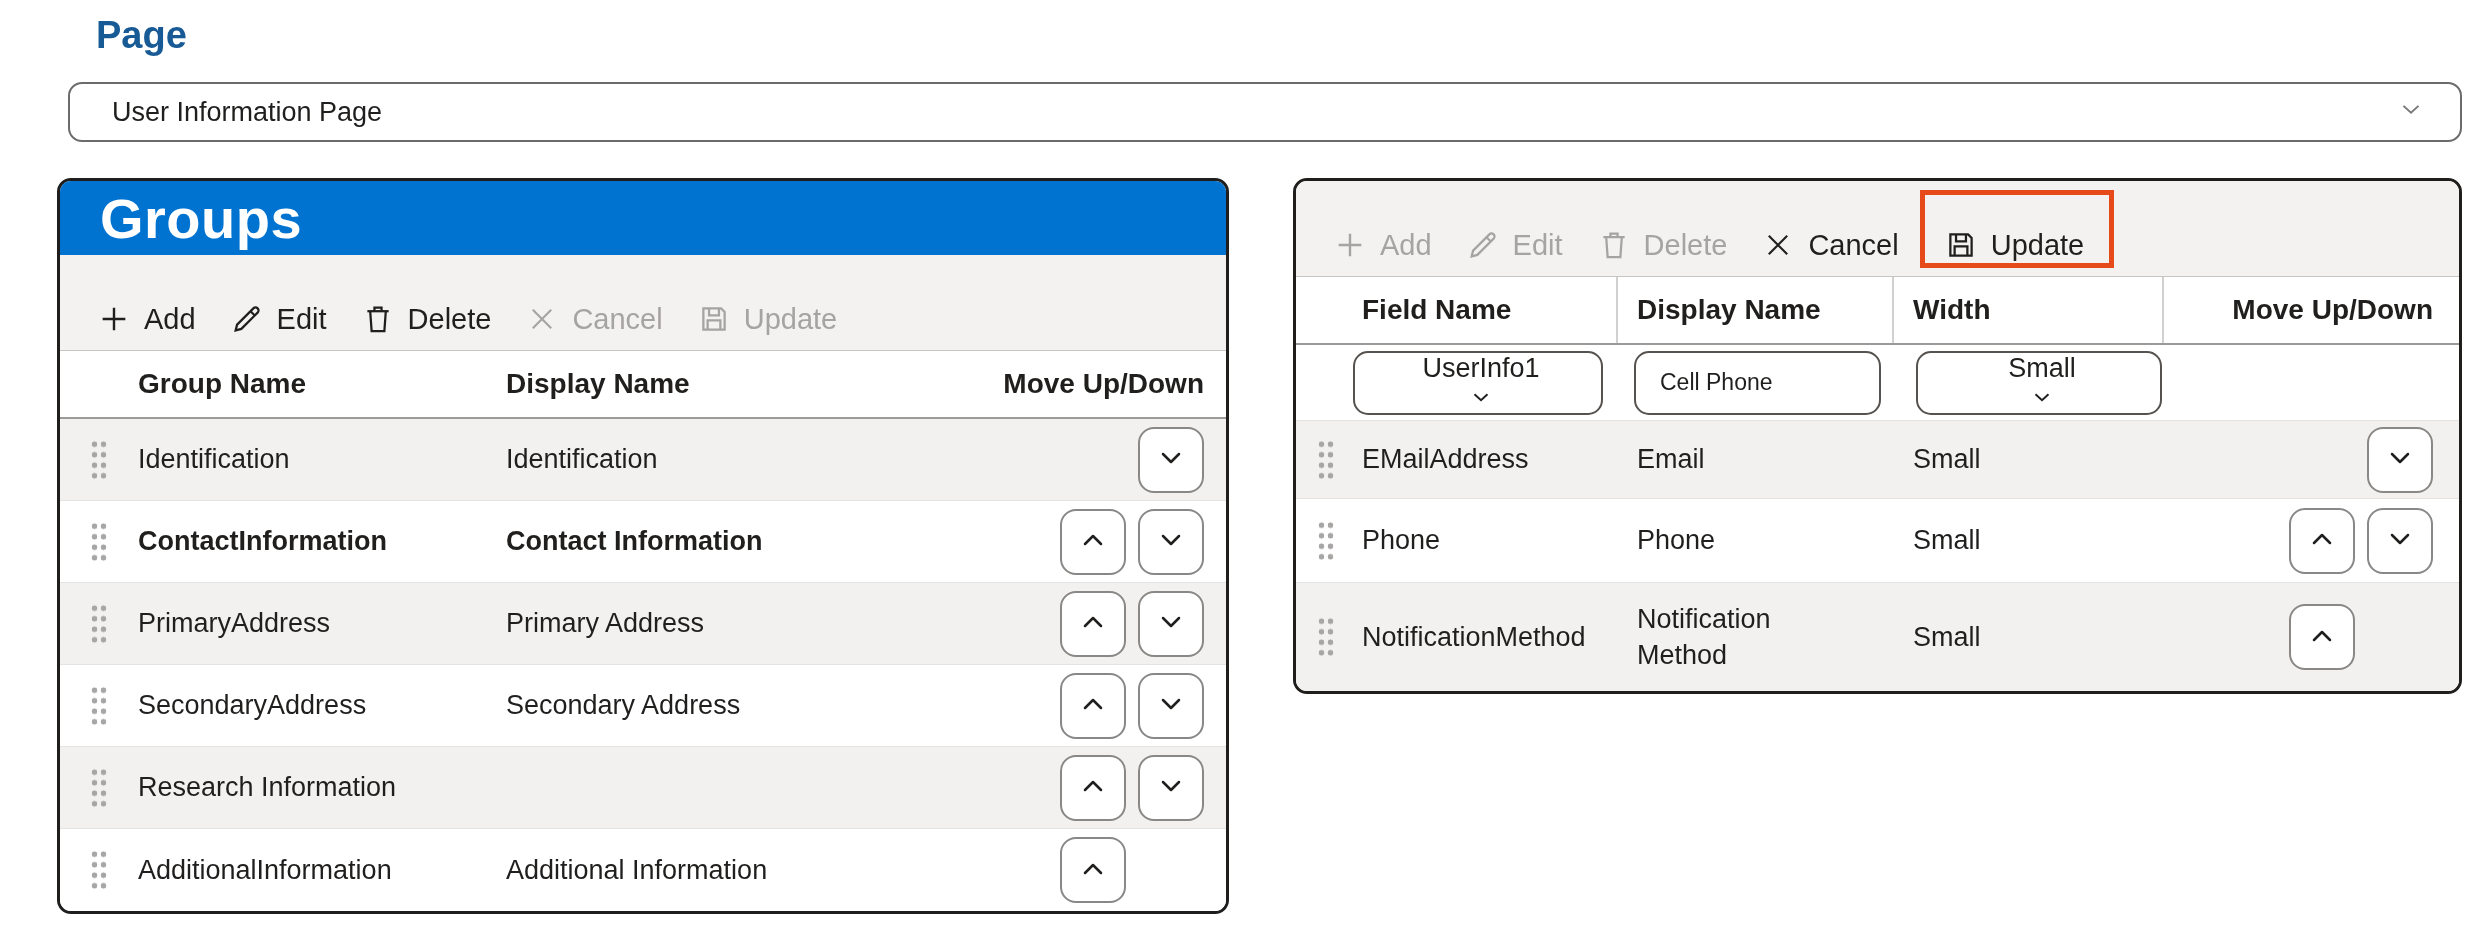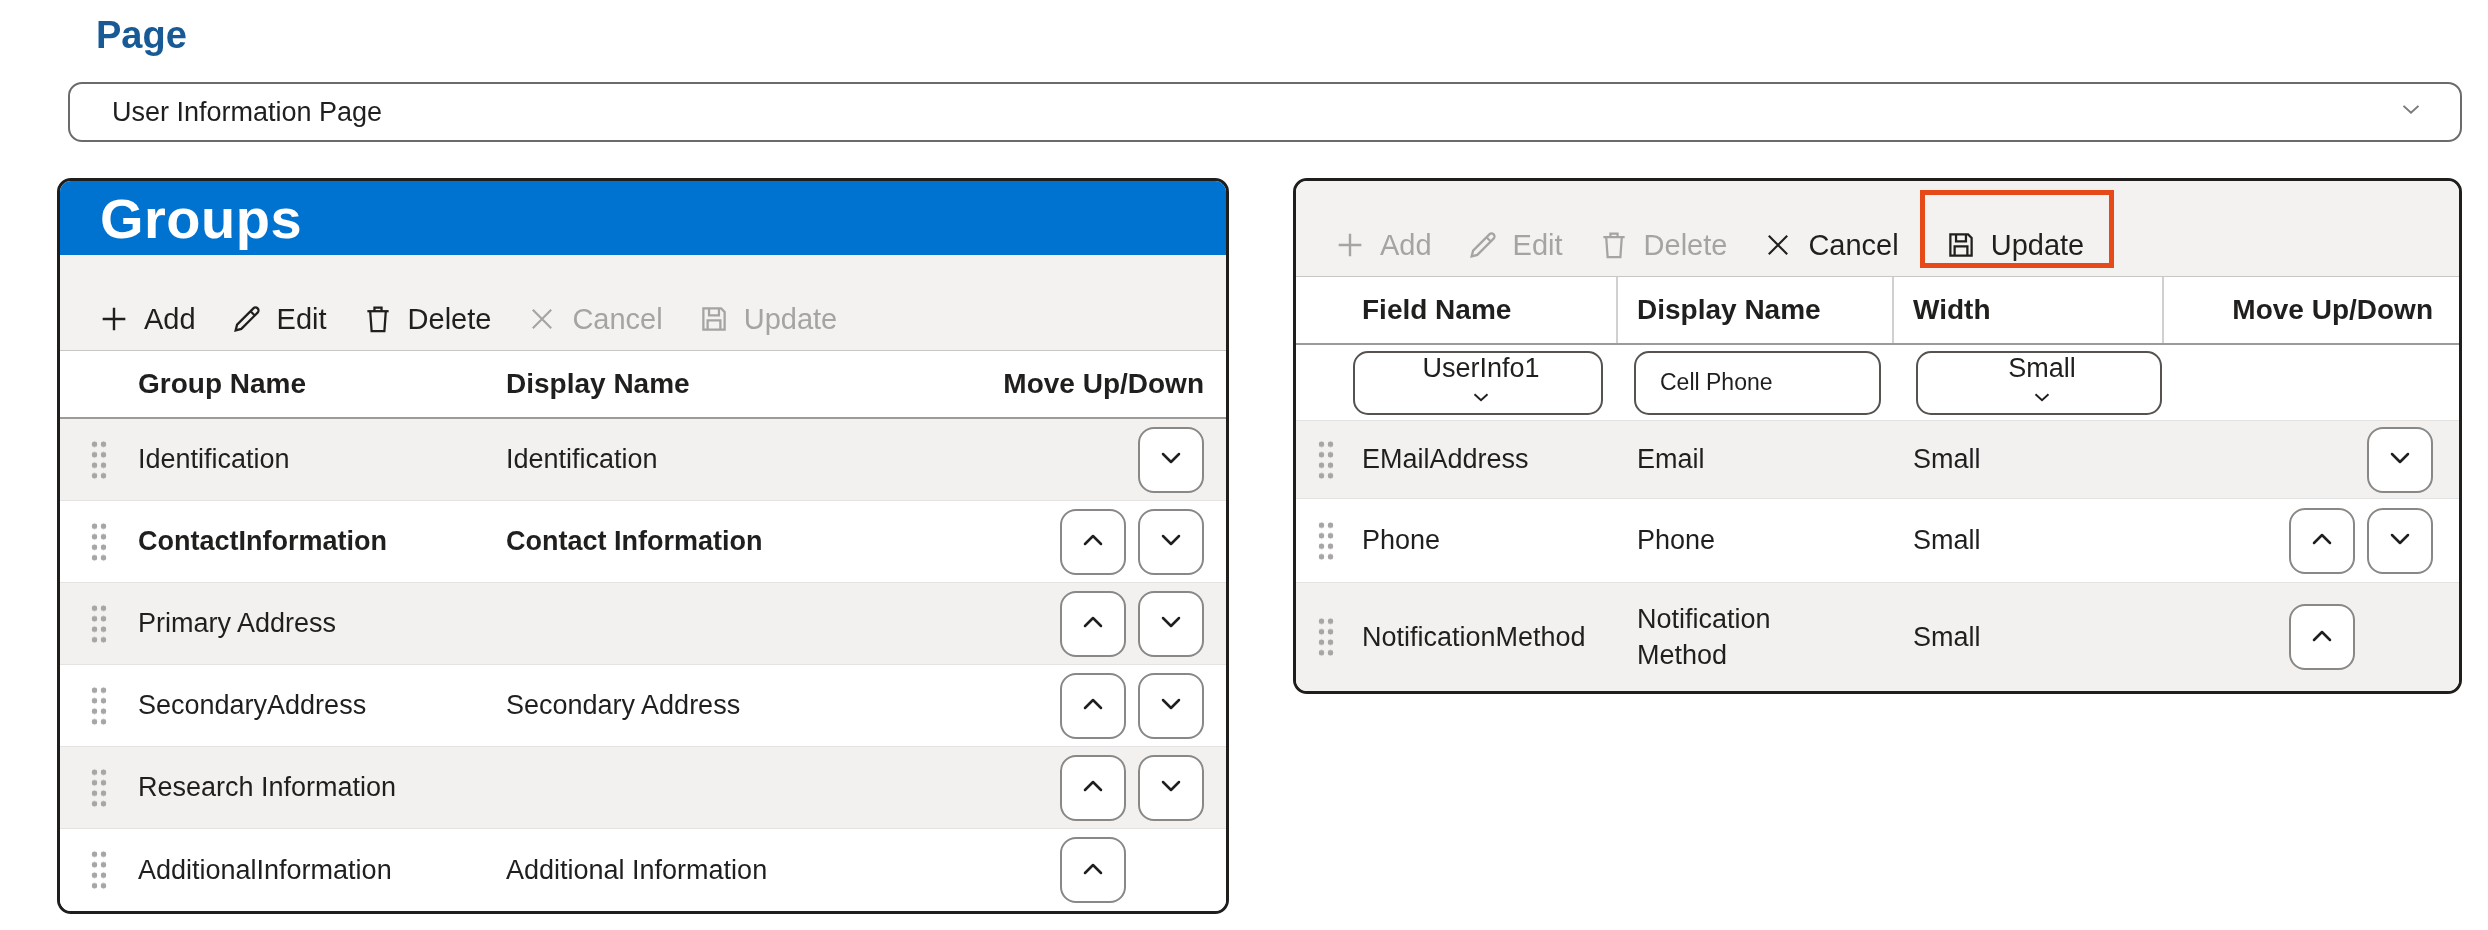--- a/index.html
+++ b/index.html
@@ -163,20 +163,21 @@
                 <path d="M6 9l6 6 6-6"></path>
               </svg></span>
           </button>
       </div>
     </div>
 
     <div class="trow alt">
       <div class="g-handle">
           <span class="dots"></span>
         </div>
+      <div class="g-name">PrimaryAddress</div>
       <div class="g-disp">Primary Address</div>
       <div class="g-move">
         <button class="move-btn">
             <span><svg width="32" height="32" viewBox="0 0 24 24" fill="none" stroke="#201f1e" stroke-width="1.9" stroke-linecap="round" stroke-linejoin="round">
                 <path d="M6 15l6-6 6 6"></path>
               </svg></span>
           </button>
         <button class="move-btn">
             <span><svg width="32" height="32" viewBox="0 0 24 24" fill="none" stroke="#201f1e" stroke-width="1.9" stroke-linecap="round" stroke-linejoin="round">
                 <path d="M6 9l6 6 6-6"></path>

